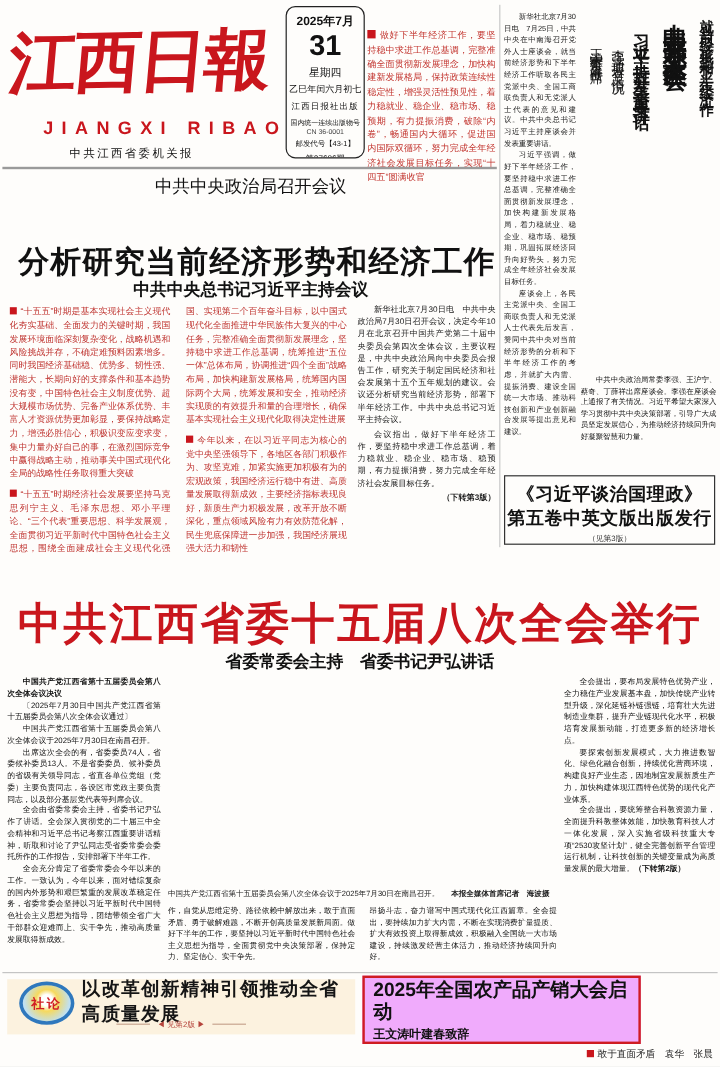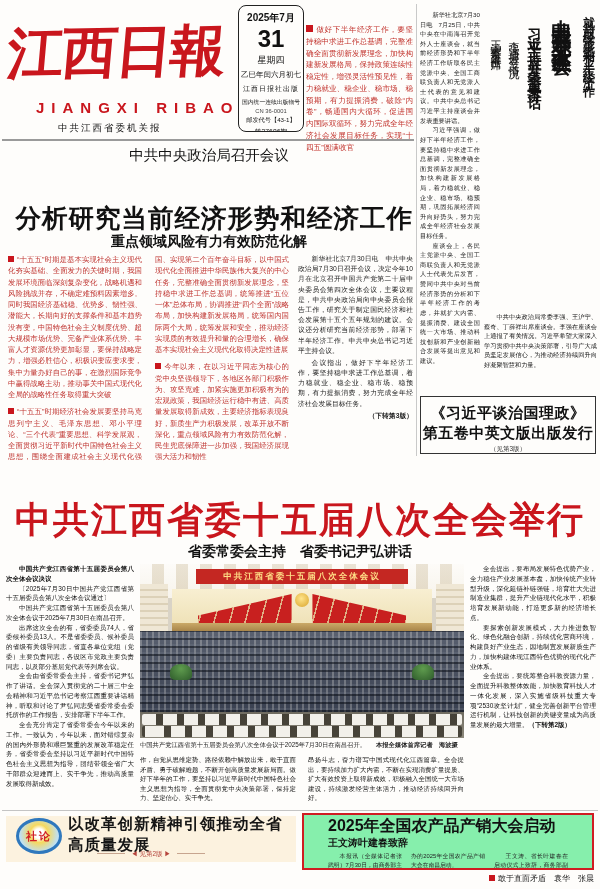--- a/index.html
+++ b/index.html
@@ -92,21 +92,21 @@
 
   
   .rule2 { position:absolute; left:2px; top:810px; width:596px; height:1px; background:#c4c4c4; }
   .ed-box { position:absolute; left:6px; top:816px; width:290px; height:46px; background:#fcf2df; display:flex; align-items:center; }
   .ed-logo { position:relative; flex:0 0 auto; width:46px; height:36px; margin:0 6px 6px 10px; border:3px solid #2f78bd; border-radius:50%; background:radial-gradient(circle at 50% 42%, #fff 18%, #f6d95e 34%, #bfe0f3 72%); display:flex; align-items:center; justify-content:center; }
   .ed-logo span { font-size:11px; font-weight:900; color:#d01e25; letter-spacing:2px; }
   .ed-head { flex:1; font-size:15.5px; font-weight:900; color:#151515; letter-spacing:1px; margin-bottom:8px; }
   .ed-note { position:absolute; bottom:3px; left:0; width:100%; text-align:center; font-size:6.5px; color:#b5443c; }
   .ed-dash { display:inline-block; width:28px; height:1px; background:#c7a58f; vertical-align:2px; margin:0 6px; }
 
-  .mk-box { position:absolute; left:302px; top:813px; width:292px; height:57px; border:2px solid #cf1c22; background:#86efac; padding:2px 24px; overflow:hidden; }
+  .mk-box { position:absolute; left:302px; top:813px; width:232px; height:57px; border:2px solid #cf1c22; background:#f0abfc; padding:2px 7px; overflow:hidden; }
   .mk-head { font-size:16px; font-weight:900; line-height:1.15; }
   .mk-sub { font-size:10px; font-weight:bold; margin-top:1px; }
   .mk-body { margin-top:2px; column-count:3; column-gap:9px; font-size:5.8px; line-height:1.45; height:23px; overflow:hidden; text-align:justify; color:#222; }
   .mk-body p { text-indent:2em; }
 
   .footer { position:absolute; left:302px; top:873px; width:292px; text-align:right; font-size:8px; color:#222; }
 </style>
 </head>
 <body>
 
@@ -153,21 +153,21 @@
   </div>
 
   <div class="book-box">
     <div class="bb-line">《习近平谈治国理政》</div>
     <div class="bb-line">第五卷中英文版出版发行</div>
     <div class="bb-note">（见第3版）</div>
   </div>
 
   <div class="pb-kicker">中共中央政治局召开会议</div>
   <div class="pb-h2">分析研究当前经济形势和经济工作</div>
-  <div class="pb-sub">重点领域风险有力有效防范化解</div>
+  <div class="pb-sub">中共中央总书记习近平主持会议</div>
 
   <div class="pb-quotes">
     <p><span class="sq2"></span><span>“十五五”时期是基本实现社会主义现代化夯实基础、全面发力的关键时期，我国发展环境面临深刻复杂变化，战略机遇和风险挑战并存，不确定难预料因素增多。同时我国经济基础稳、优势多、韧性强、潜能大，长期向好的支撑条件和基本趋势没有变，中国特色社会主义制度优势、超大规模市场优势、完备产业体系优势、丰富人才资源优势更加彰显，要保持战略定力，增强必胜信心，积极识变应变求变，集中力量办好自己的事，在激烈国际竞争中赢得战略主动，推动事关中国式现代化全局的战略性任务取得重大突破</span></p>
     <p><span class="sq2"></span><span>“十五五”时期经济社会发展要坚持马克思列宁主义、毛泽东思想、邓小平理论、“三个代表”重要思想、科学发展观，全面贯彻习近平新时代中国特色社会主义思想，围绕全面建成社会主义现代化强国、实现第二个百年奋斗目标，以中国式现代化全面推进中华民族伟大复兴的中心任务，完整准确全面贯彻新发展理念，坚持稳中求进工作总基调，统筹推进“五位一体”总体布局，协调推进“四个全面”战略布局，加快构建新发展格局，统筹国内国际两个大局，统筹发展和安全，推动经济实现质的有效提升和量的合理增长，确保基本实现社会主义现代化取得决定性进展</span></p>
     <p><span class="sq2"></span><span>今年以来，在以习近平同志为核心的党中央坚强领导下，各地区各部门积极作为、攻坚克难，加紧实施更加积极有为的宏观政策，我国经济运行稳中有进、高质量发展取得新成效，主要经济指标表现良好，新质生产力积极发展，改革开放不断深化，重点领域风险有力有效防范化解，民生兜底保障进一步加强，我国经济展现强大活力和韧性</span></p>
   </div>
   <div class="pb-body">
     <p>新华社北京7月30日电　中共中央政治局7月30日召开会议，决定今年10月在北京召开中国共产党第二十届中央委员会第四次全体会议，主要议程是，中共中央政治局向中央委员会报告工作，研究关于制定国民经济和社会发展第十五个五年规划的建议。会议还分析研究当前经济形势，部署下半年经济工作。中共中央总书记习近平主持会议。</p>
     <p>会议指出，做好下半年经济工作，要坚持稳中求进工作总基调，着力稳就业、稳企业、稳市场、稳预期，有力提振消费，努力完成全年经济社会发展目标任务。</p>
     <div class="pb-jump">（下转第3版）</div>
@@ -178,39 +178,20 @@
 
   <div class="pl-left">
     <p class="doc-title">中国共产党江西省第十五届委员会第八次全体会议决议</p>
     <p>〔2025年7月30日中国共产党江西省第十五届委员会第八次全体会议通过〕</p>
     <p>中国共产党江西省第十五届委员会第八次全体会议于2025年7月30日在南昌召开。</p>
     <p>出席这次全会的有，省委委员74人，省委候补委员13人。不是省委委员、候补委员的省级有关领导同志，省直各单位党组（党委）主要负责同志，各设区市党政主要负责同志，以及部分基层党代表等列席会议。</p>
     <p>全会由省委常委会主持，省委书记尹弘作了讲话。全会深入贯彻党的二十届三中全会精神和习近平总书记考察江西重要讲话精神，听取和讨论了尹弘同志受省委常委会委托所作的工作报告，安排部署下半年工作。</p>
     <p>全会充分肯定了省委常委会今年以来的工作。一致认为，今年以来，面对错综复杂的国内外形势和艰巨繁重的发展改革稳定任务，省委常委会坚持以习近平新时代中国特色社会主义思想为指导，团结带领全省广大干部群众迎难而上、实干争先，推动高质量发展取得新成效。</p>
   </div>
 
-  <div class="photo">
-    <div class="ph-ceiling"></div>
-    <div class="ph-wall l"></div>
-    <div class="ph-wall r"></div>
-    <div class="ph-banner">中共江西省委十五届八次全体会议</div>
-    <div class="ph-stage">
-      <div class="ph-flags l"></div>
-      <div class="ph-flags r"></div>
-      <div class="ph-emblem"></div>
-      <div class="ph-dais"></div>
-    </div>
-    <div class="ph-crowd"></div>
-    <div class="ph-plant l"></div>
-    <div class="ph-plant r"></div>
-    <div class="ph-front">
-      <div class="ph-chair-row r1"></div>
-      <div class="ph-chair-row r2"></div>
-    </div>
-  </div>
 
   <div class="pl-caption"><span>中国共产党江西省第十五届委员会第八次全体会议于2025年7月30日在南昌召开。</span><span class="credit">本报全媒体首席记者　海波摄</span></div>
 
   <div class="pl-bpA pl-bp">
     <p style="text-indent:0">作，自觉从思维定势、路径依赖中解放出来，敢于直面矛盾、勇于破解难题，不断开创高质量发展新局面。做好下半年的工作，要坚持以习近平新时代中国特色社会主义思想为指导，全面贯彻党中央决策部署，保持定力、坚定信心、实干争先。</p>
   </div>
   <div class="pl-bpB pl-bp">
     <p style="text-indent:0">昂扬斗志，奋力谱写中国式现代化江西篇章。全会提出，要持续加力扩大内需，不断在实现消费扩量提质、扩大有效投资上取得新成效，积极融入全国统一大市场建设，持续激发经营主体活力，推动经济持续回升向好。</p>
   </div>
 

